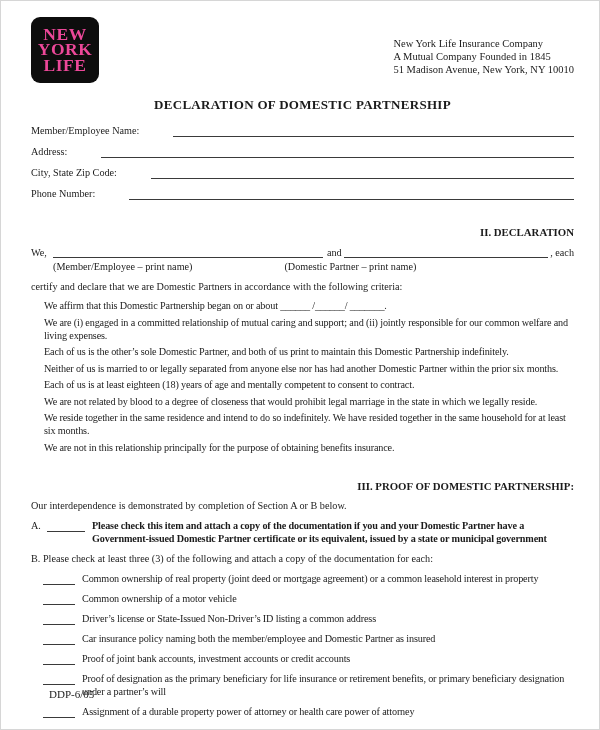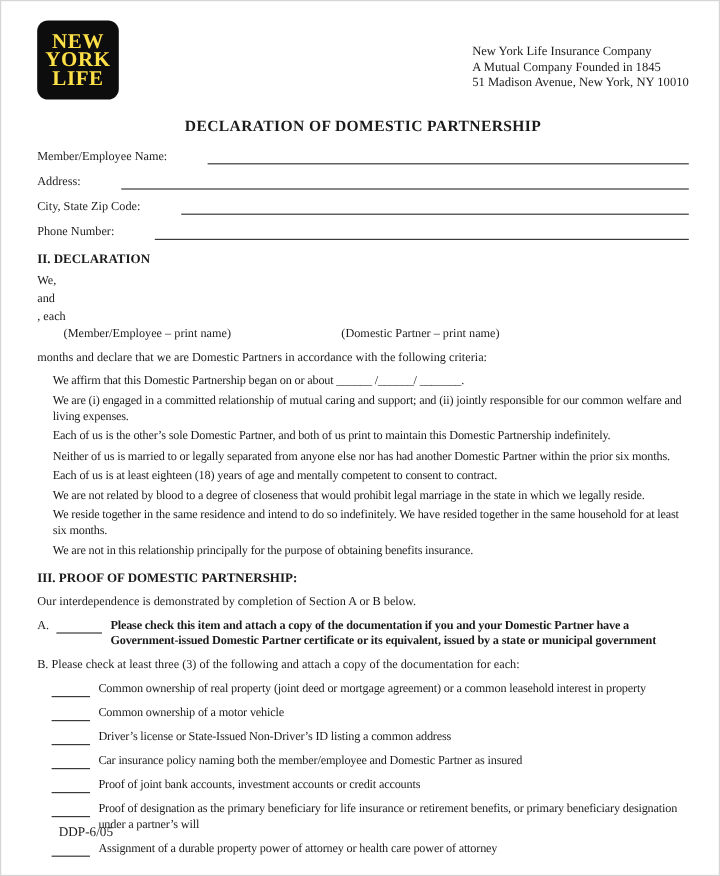--- a/index.html
+++ b/index.html
@@ -7,37 +7,37 @@
     width:600px; height:730px; box-sizing:border-box;
     background:#fff; border:1px solid #d6d6d6;
     padding:16px 25px 0 30px; position:relative;
     font-family:"Liberation Serif", serif; color:#1b1b1b;
     font-size:10.2px; line-height:13px;
   }
   
   .header { display:flex; align-items:flex-start; height:70px; }
   .logo {
     width:68px; height:66px; background:#0d0d0d; border-radius:9px;
-    color:#fde047; display:flex; flex-direction:column; justify-content:center;
+    color:#ec4899; display:flex; flex-direction:column; justify-content:center;
     text-align:center; font-weight:bold; font-size:17.5px; line-height:15.5px;
     letter-spacing:0.5px;
   }
   .company { margin-left:auto; margin-top:20px; font-size:10.5px; line-height:13px; text-align:left; }
   
   .title { text-align:center; font-weight:bold; font-size:13px; letter-spacing:0.3px; margin-top:11px; }
   
   .fields { margin-top:5px; }
   .field-row { display:flex; align-items:flex-end; height:21px;gap:30px; }
   .field-label { white-space:nowrap; padding-right:4px; }
   .blank { border-bottom:1px solid #3a3a3a; }
   .field-row .blank { flex:1; height:14px; }
   
-  .sec-heading { font-weight:bold; font-size:10.8px; margin-top:10px; }
+  .sec-heading { font-weight:bold; font-size:10.8px; margin-top:26px;text-align:right; }
   
-  .we-row { display:flex; align-items:flex-start; margin-top:5px;flex-direction:column; }
+  .we-row { display:flex; align-items:flex-end; margin-top:5px; }
   .we-row .b1 { flex:1.32; height:13px; margin:0 4px 1px 6px; }
   .we-row .b2 { flex:1; height:13px; margin:0 2px 1px 2px; }
   .captions { display:flex; margin-top:1px; }
   .cap1 { margin-left:22px; }
   .cap2 { margin-left:92px; }
   .certify { margin-top:7px; }
   
   .criteria { margin-left:13px; margin-top:6px; }
   .crit { margin:0 0 3.5px 0; line-height:13px; letter-spacing:-0.15px; }
   
@@ -104,21 +104,21 @@
     <span class="blank b1"></span>
     <span>and</span>
     <span class="blank b2"></span>
     <span>, each</span>
   </div>
   <div class="captions">
     <span class="cap1">(Member/Employee – print name)</span>
     <span class="cap2">(Domestic Partner – print name)</span>
   </div>
 
-  <div class="certify">months and declare that we are Domestic Partners in accordance with the following criteria:</div>
+  <div class="certify">certify and declare that we are Domestic Partners in accordance with the following criteria:</div>
 
   <div class="criteria">
 
       <p class="crit">We affirm that this Domestic Partnership began on or about ______ /______/ _______.</p>
 
       <p class="crit">We are (i) engaged in a committed relationship of mutual caring and support; and (ii) jointly responsible for our common welfare and living expenses.</p>
 
       <p class="crit">Each of us is the other’s sole Domestic Partner, and both of us print to maintain this Domestic Partnership indefinitely.</p>
 
       <p class="crit">Neither of us is married to or legally separated from anyone else nor has had another Domestic Partner within the prior six months.</p>

